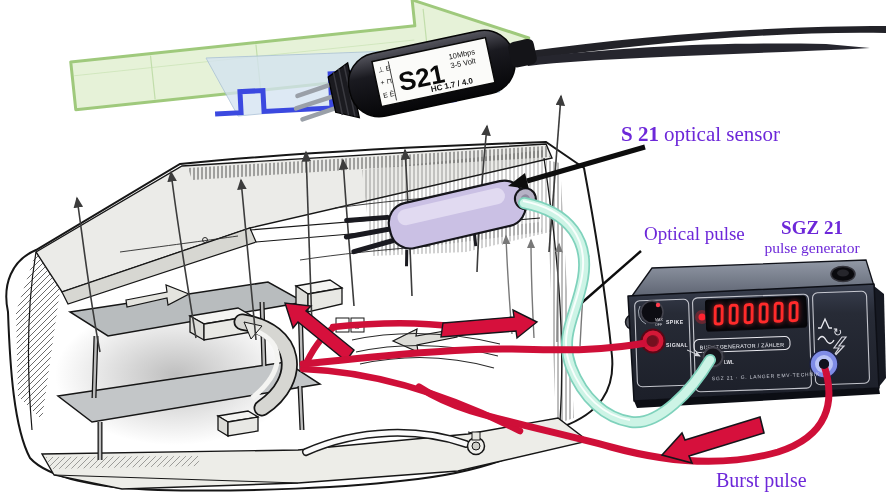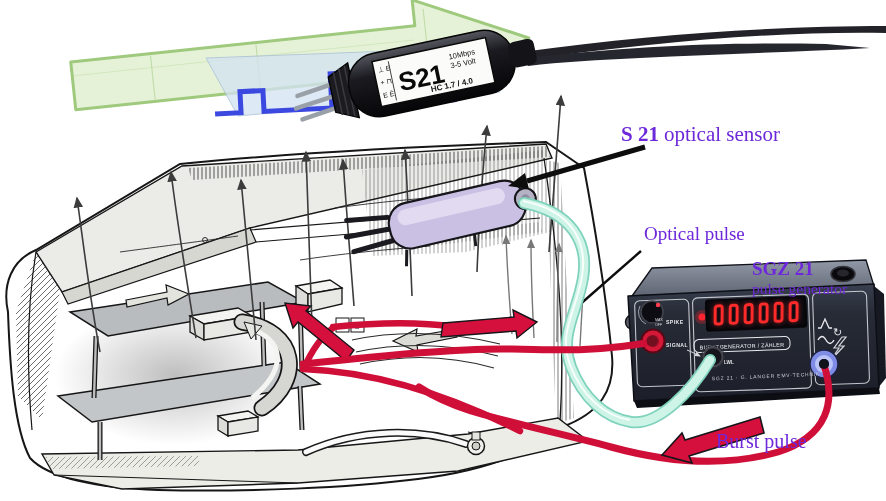--- a/index.html
+++ b/index.html
@@ -3,24 +3,24 @@
 <meta charset="utf-8">
 <style>
   html,body{margin:0;padding:0;background:#fff;}
   .stage{position:relative;width:886px;height:501px;background:#ffffff;overflow:hidden;
          font-family:"Liberation Sans",sans-serif;}
   .stage svg{position:absolute;left:0;top:0;}
   .lbl{position:absolute;color:#6d28d9;white-space:nowrap;font-family:Liberation Serif, serif;}
   .lbl-sensor{left:621px;top:122px;font-size:21px;}
   .lbl-sensor .b{font-weight:700;margin-right:5px;}
   .lbl-fibre{left:644px;top:223px;font-size:19px;}
-  .lbl-gen{left:752px;top:217px;width:120px;text-align:left;line-height:1.15;margin-top:41px;}
+  .lbl-gen{left:752px;top:217px;width:120px;text-align:center;line-height:1.15;}
   .lbl-gen .name{font-size:19px;font-weight:700;display:block;}
   .lbl-gen .sub{font-size:15.5px;display:block;}
-  .lbl-burst{left:716px;top:430px;font-size:20px;}
+  .lbl-burst{left:716px;top:469px;font-size:20px;}
   .display{position:absolute;left:705px;top:300px;width:101px;height:31px;background:#0b0b10;
            border-radius:3px;transform:rotate(-2.5deg);transform-origin:top left;
            display:flex;align-items:center;justify-content:center;gap:5px;
            box-shadow:inset 0 0 5px #000;}
   .digit{width:10px;height:21px;border:3px solid #ff2b2b;border-radius:4px;box-sizing:border-box;
          transform:skewX(-3deg);
          box-shadow:0 0 5px rgba(255,43,43,.55), inset 0 0 2px rgba(255,43,43,.4);}
 </style>
 </head>
 <body>

